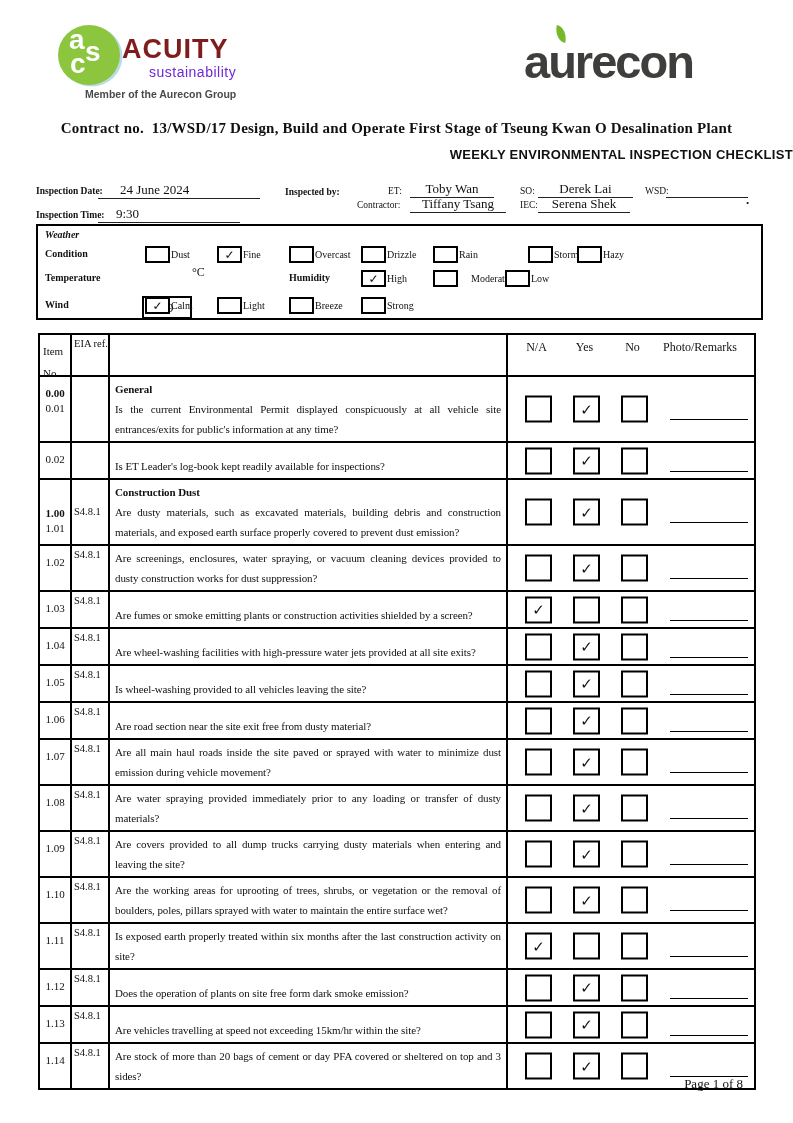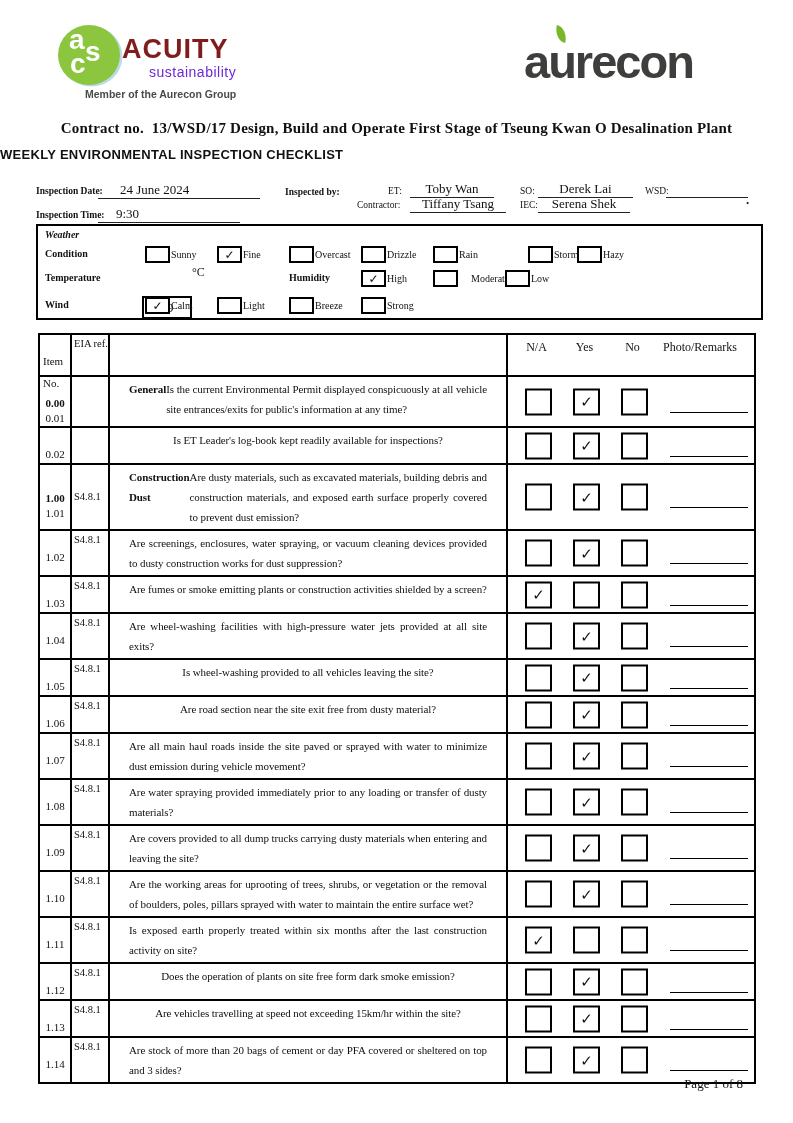--- a/index.html
+++ b/index.html
@@ -21,21 +21,21 @@
         font-weight:bold;font-size:10.5px;color:#4a4a4a;}
   .aurecon-logo{position:absolute;left:524px;top:28px;width:230px;height:62px;}
   .aurecon-leaf{position:absolute;left:31px;top:-2px;width:12px;height:16px;background:#76B82A;
         border-radius:0 100% 0 100%;transform:rotate(12deg);}
   .aurecon-name{position:absolute;left:0;top:10px;font-family:"Liberation Sans",sans-serif;
         font-weight:bold;font-size:47px;line-height:1;color:#3E3E3C;letter-spacing:-2px;}
 
   
   .doc-title{position:absolute;left:0;right:0;top:110px;text-align:center;font-weight:bold;
         font-size:15px;white-space:pre-wrap;letter-spacing:.2px;margin-top:10px;}
-  .doc-subtitle{position:absolute;left:0;right:0;top:147px;text-align:left;font-weight:bold;
+  .doc-subtitle{position:absolute;left:0;right:0;top:147px;text-align:right;font-weight:bold;
         font-family:"Liberation Sans",sans-serif;font-size:13px;letter-spacing:.3px;}
 
   
   .flabel{position:absolute;font-weight:bold;font-size:9.5px;}
   .flabel2{position:absolute;font-size:9.5px;}
   .ffield{position:absolute;border-bottom:1px solid #222;font-size:13px;height:16px;
         line-height:16px;white-space:nowrap;}
   .l-insp-date{left:36px;top:186px}
   .l-insp-time{left:36px;top:210px}
   .l-inspected-by{left:285px;top:187px}
@@ -69,24 +69,24 @@
   .temp-unit{position:absolute;left:154px;top:-3px;font-size:12px;}
   .w-hum-label{position:absolute;left:251px;top:4px;font-weight:bold;font-size:10px;}
 
   
   .table{position:absolute;left:38px;top:333px;width:714px;border:2px solid #000;
         background:#fff;}
   .t-head{display:flex;border-bottom:2px solid #000;height:40px;}
   .cell{border-right:2px solid #000;box-sizing:border-box;}
   .cell:last-child{border-right:none;}
   .cell-item{width:32px;flex:none;display:flex;flex-direction:column;align-items:center;
-        padding-top:19px;font-size:11px;line-height:15px;}
+        padding-top:9px;font-size:11px;line-height:15px;}
   .cell-eia{width:38px;flex:none;font-size:10.5px;padding:3px 0 0 2px;}
-  .cell-desc{width:398px;flex:none;display:flex;flex-direction:row;justify-content:center;
-        padding:2px 19px;font-size:11px;line-height:20px;text-align:justify;letter-spacing:-0.1px;}
+  .cell-desc{width:398px;flex:none;display:flex;flex-direction:column;justify-content:flex-end;
+        padding:2px 5px;font-size:11px;line-height:20px;text-align:justify;letter-spacing:-0.1px;}
   .cell-ans{width:240px;flex:none;position:relative;}
   .h-item{align-items:flex-start;padding-left:3px;gap:7px;text-align:left;}
   .t-row{display:flex;border-bottom:2px solid #000;min-height:35px;}
   .t-body .t-row:last-child{border-bottom:none;}
   .section-line{font-weight:bold;text-align:left;}
   .item-bold{font-weight:bold;}
   .t-body .t-row:nth-child(3) .cell-item,
   .t-body .t-row:nth-child(3) .cell-eia{padding-top:26px;}
   .cbox{position:absolute;top:50%;transform:translateY(-50%);width:23px;height:23px;
         border:2px solid #000;display:flex;align-items:center;justify-content:center;
@@ -141,21 +141,21 @@
   <span class="ffield f-iec">Serena Shek</span>
   <span class="stray-dot">.</span>
 
   <div class="weather-box">
     <div class="w-title">Weather</div>
     <div class="wrow wrow-condition">
       <span class="wlabel">Condition</span>
       <span></span>
     <span class="witem" style="left: 107px;">
     <span class="wbox"></span>
-    <span class="wl">Sunny</span>
+    <span class="wl">Dust</span>
   </span><span class="witem" style="left: 179px;">
     <span class="wbox">✓</span>
     <span class="wl">Fine</span>
   </span><span class="witem" style="left: 251px;">
     <span class="wbox"></span>
     <span class="wl">Overcast</span>
   </span><span class="witem" style="left: 323px;">
     <span class="wbox"></span>
     <span class="wl">Drizzle</span>
   </span><span class="witem" style="left: 395px;">

